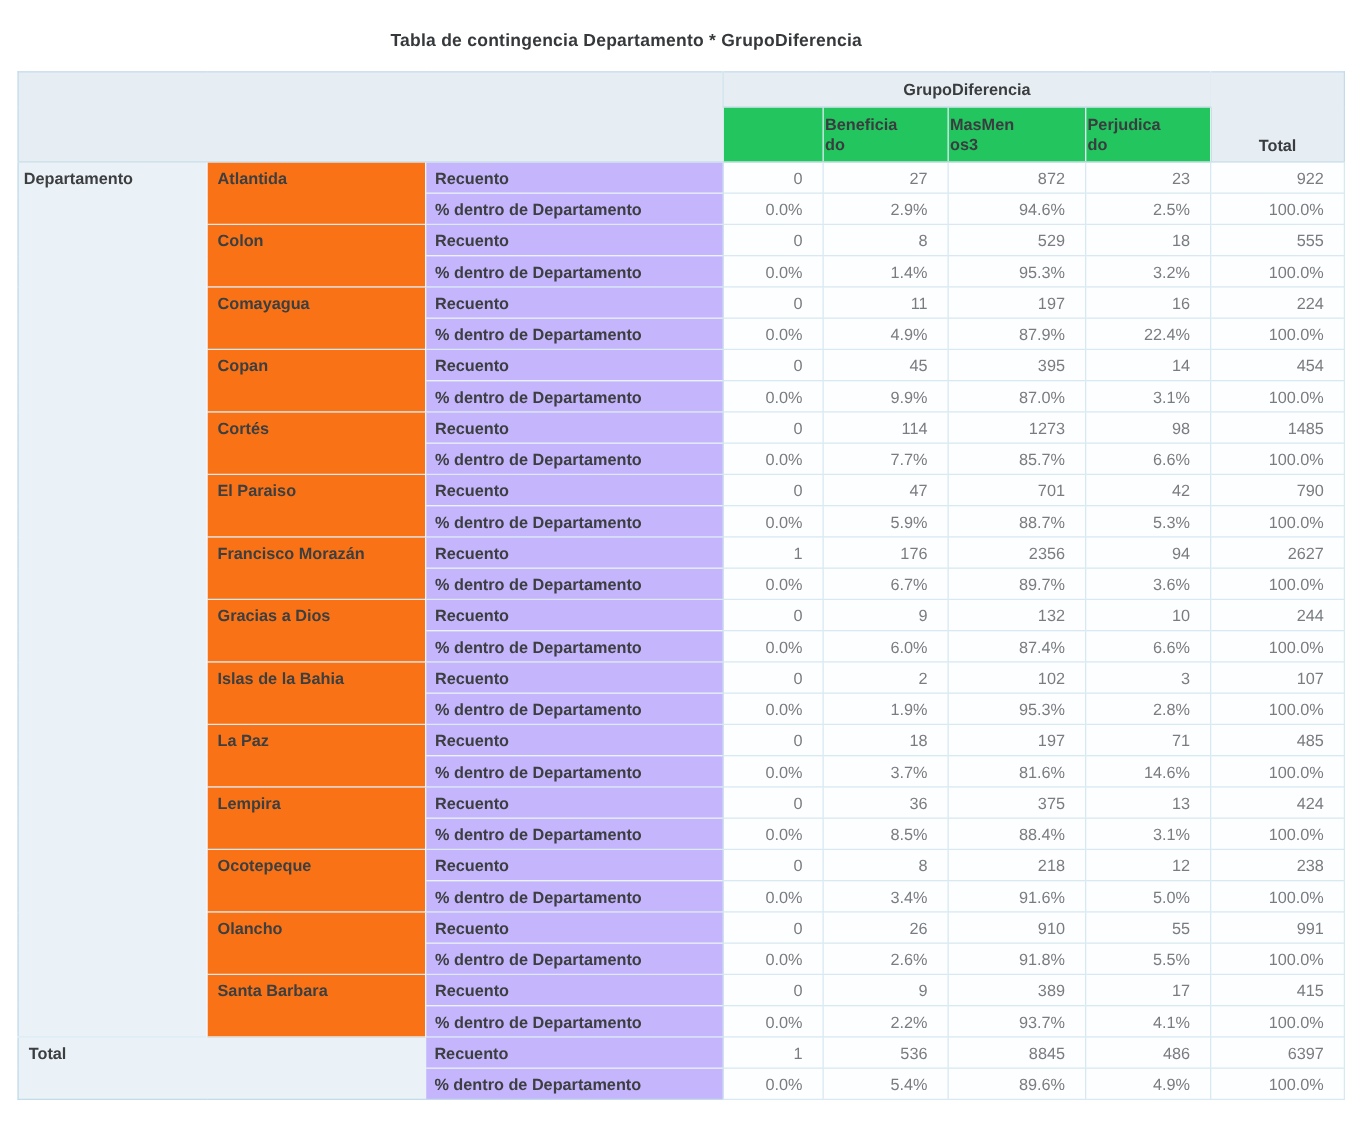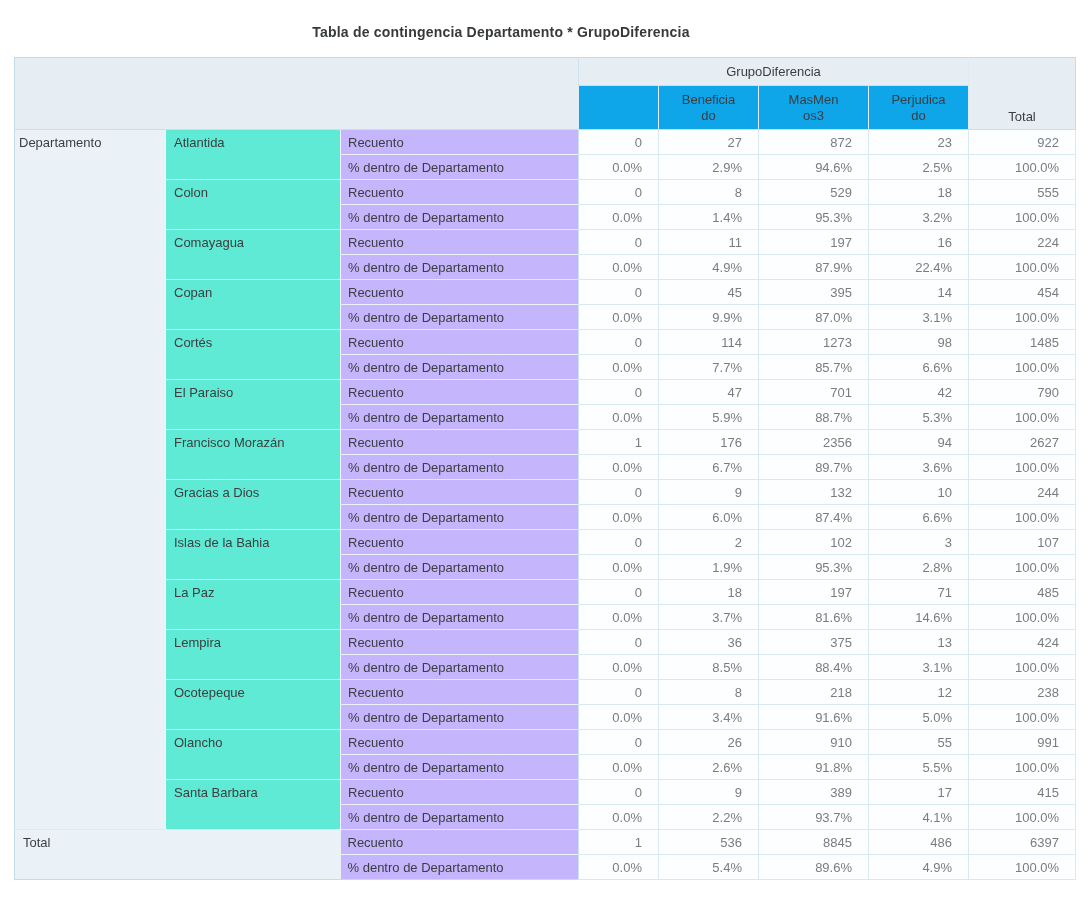--- a/index.html
+++ b/index.html
@@ -19,44 +19,44 @@
     background:#e9f2f8; border:1px solid #c2dcea;
     font-size:13px; color:#3c3e40;
   }
   col.c-dim{width:151px;} col.c-dept{width:175px;} col.c-meas{width:238px;}
   col.c-blank{width:80px;} col.c-ben{width:100px;} col.c-mas{width:110px;}
   col.c-per{width:100px;} col.c-tot{width:107px;}
 
   thead tr.h1{height:28px;} thead tr.h2{height:44px;}
   tbody tr{height:25px;}
 
-  th { font-weight:normal; text-align:left; }
+  th { font-weight:bold; text-align:left; }
   th.corner { background:#e7eef3; border-bottom:1px solid #c9dfe9; }
   th.group {
     background:#e7eef3; text-align:center; vertical-align:middle;
     border-bottom:1px solid #c9dfe9; border-left:1px solid #cfe3ee;
     font-size:13px; color:#3a3d3f;
   }
   th.colhead {
-    background:#0ea5e9; text-align:center; vertical-align:bottom;
+    background:#22c55e; text-align:left; vertical-align:bottom;
     white-space:pre-line; padding-bottom:5px; line-height:1.25;
     border-bottom:1px solid #c9dfe9; border-left:1px solid #dfecf3;
     color:#3a3d3f;
   }
   th.total-col {
     background:#e7eef3; text-align:center; vertical-align:bottom;
     padding-bottom:5px; border-bottom:1px solid #c9dfe9;
     border-left:1px solid #dfecf3; color:#3a3d3f;
   }
   th.dim-cell {
     vertical-align:top; padding:5px 4px 0 4px; background:#eaf2f8;
     border-right:1px solid #f2f8fb;
   }
   th.dept-cell {
-    vertical-align:top; padding:5px 4px 0 8px; background:#5eead4;
+    vertical-align:top; padding:5px 4px 0 8px; background:#f97316;
     border-right:1px solid #f2f8fb;
   }
   tr.block-start th { border-top:1px solid #dcebf3; }
   th.measure-cell {
     background:#c4b5fd; padding:0 4px 0 7px; vertical-align:middle;
     border-top:1px solid #eaf3f8; white-space:nowrap;
   }
   th.total-label-cell {
     vertical-align:top; padding:5px 4px 0 8px; background:#eaf2f8;
     border-top:1px solid #dcebf3;

